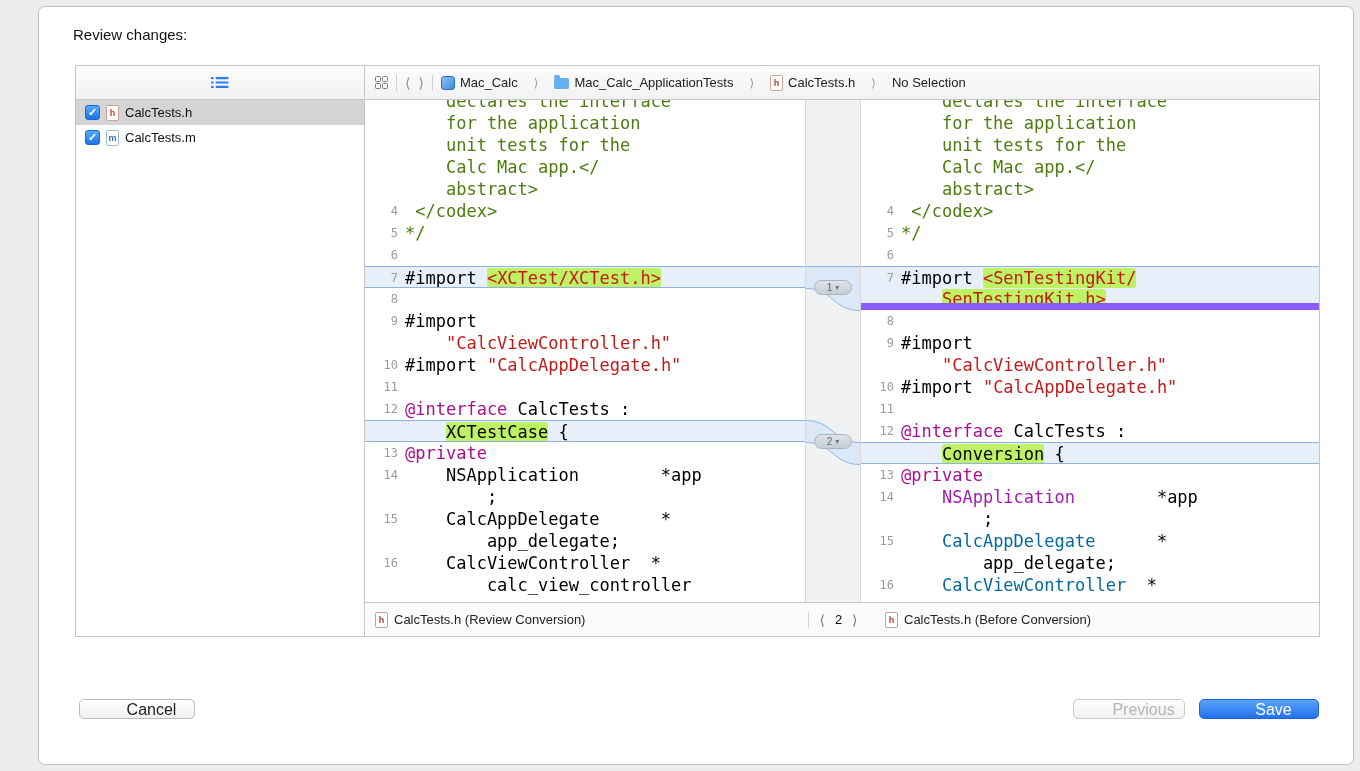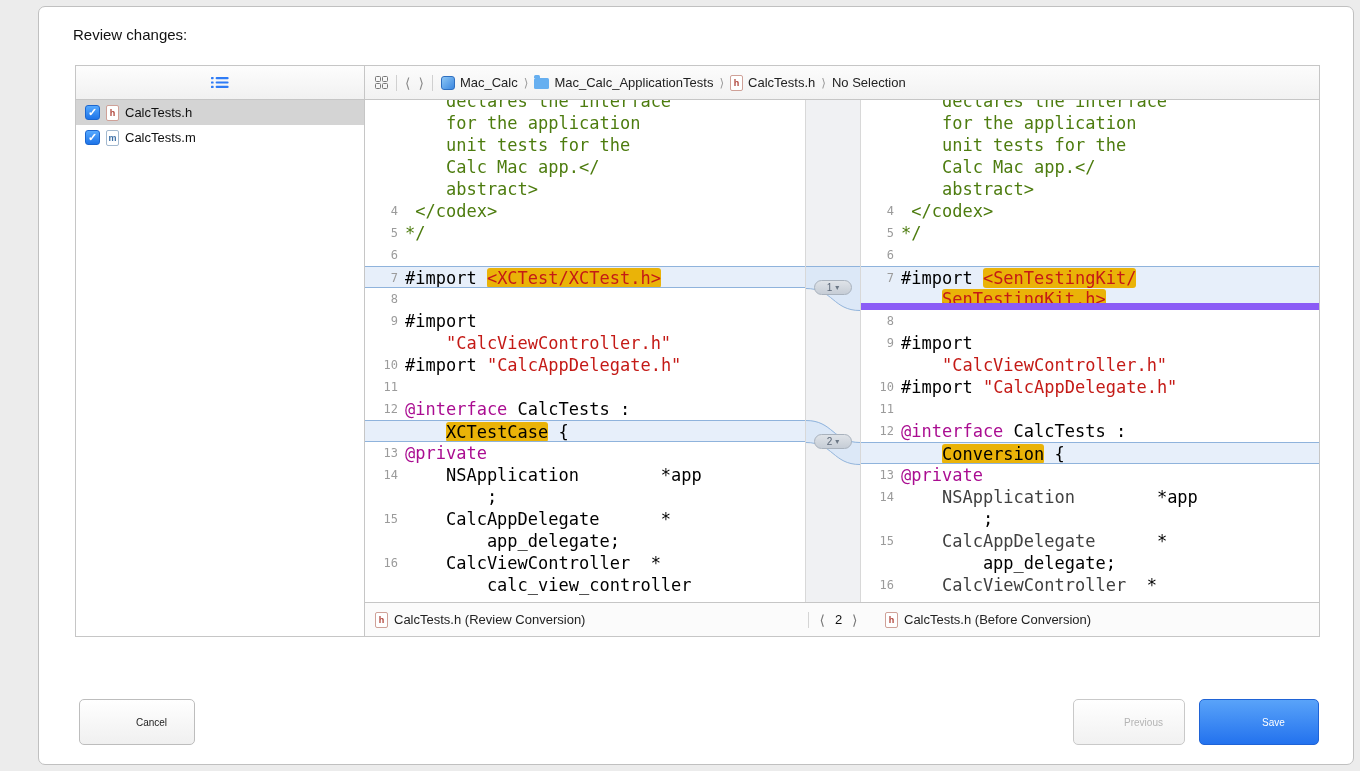--- a/index.html
+++ b/index.html
@@ -25,21 +25,21 @@
   .fileicon { width:13px; height:16px; border:1px solid #bbb; border-radius:2px; background:#fff; display:inline-flex; align-items:center; justify-content:center; font-size:9px; font-weight:bold; box-sizing:border-box; flex:0 0 13px; }
   .fileicon.h { color:#b0443a; border-color:#cfa198; }
   .fileicon.m { color:#3a6ea5; border-color:#a3b9cf; }
 
   
   .editor { flex:1; border:1px solid #c6c6c6; border-left:none; background:#fff; display:flex; flex-direction:column; box-sizing:border-box; }
 
   .jumpbar { height:34px; flex:0 0 34px; border-bottom:1px solid #c6c6c6; background:linear-gradient(#fcfcfc,#f2f2f2); display:flex; align-items:center; padding:0 10px; gap:8px; font-size:13px; color:#222; box-sizing:border-box; }
   .jb-divider { width:1px; height:16px; background:#d0d0d0; }
   .jb-chev { color:#8a8a8a; font-size:14px; line-height:14px; cursor:default; }
-  .crumbs { display:flex; align-items:center; gap:6px; }
+  .crumbs { display:flex; align-items:center; gap:16px; }
   .crumb { display:inline-flex; align-items:center; gap:5px; }
   .crumb-sep { color:#9a9a9a; font-size:12px; }
   .proj-icon { width:14px; height:14px; border-radius:3px; background:linear-gradient(135deg,#8ec7f5,#3b87e0); border:1px solid #2f6fc0; box-sizing:border-box; display:inline-block; }
   .folder-icon { width:15px; height:11px; background:#66aff0; border-radius:1.5px; position:relative; display:inline-block; margin-top:2px; }
   .folder-icon::before { content:""; position:absolute; top:-3px; left:0; width:6px; height:3px; background:#66aff0; border-radius:1.5px 1.5px 0 0; }
 
   .panes { flex:1; display:flex; overflow:hidden; }
   .pane { overflow:hidden; position:relative; background:#fff; }
   .pane.left { flex:0 0 440px; }
   .pane.right { flex:1; }
@@ -48,44 +48,44 @@
   .lnum { flex:0 0 40px; text-align:right; padding-right:7px; font-size:12px; color:#9b9b9b; box-sizing:border-box; }
   .lcode { flex:1; overflow:hidden; }
   .band { background:#e7effa; }
   .band-both { border-top:1px solid #8fb3dc; border-bottom:1px solid #8fb3dc; }
   .band-start { border-top:1px solid #8fb3dc; }
   .band-end { border-bottom:7px solid #8b5cf6; }
   .tok-c { color:#4d7c0f; }
   .tok-s { color:#c41a16; }
   .tok-k { color:#aa0d91; }
   .tok-p { color:#000; }
-  .tok-t { color:#404040;text-align:right; }
-  .tok-u { color:#404040; }
-  .tok-hl { background:#eab308; border-radius:3px; }
+  .tok-t { color:#0369a1;text-align:right; }
+  .tok-u { color:#a21caf; }
+  .tok-hl { background:#bef264; border-radius:3px; }
 
   .gutter { flex:0 0 56px; background:#f0f1f3; border-left:1px solid #d8d8d8; border-right:1px solid #d8d8d8; position:relative; box-sizing:border-box; }
   .gutter svg { position:absolute; left:0; top:0; }
   .badge { position:absolute; left:50%; transform:translateX(-50%); width:38px; height:15px; border-radius:8px;
     background:linear-gradient(#dfe3e8,#c6cdd6); border:1px solid #a9b2bd; color:#5b6777; font-size:10px;
     display:flex; align-items:center; justify-content:center; gap:3px; box-sizing:border-box; cursor:default; }
   .badge .arr { font-size:8px; color:#6b7785; }
   .badge-1 { top:180px; }
   .badge-2 { top:334px; }
 
   .statusbar { height:34px; flex:0 0 34px; border-top:1px solid #c6c6c6; background:#fbfbfb; display:flex; align-items:center; font-size:13px; color:#222; box-sizing:border-box; }
   .sb-left { flex:0 0 420px; display:flex; align-items:center; gap:6px; padding-left:10px; box-sizing:border-box; }
   .sb-stepper { flex:0 0 96px; display:flex; align-items:center; justify-content:center; gap:10px; }
   .sb-right { flex:1; display:flex; align-items:center; gap:6px; padding-left:4px; }
   .sb-divider { width:1px; height:16px; background:#d5d5d5; }
   .step-chev { color:#777; font-size:14px; cursor:default; }
   .step-count { font-size:13px; color:#111; }
 
   
   .buttons { position:absolute; left:40px; right:34px; top:692px; height:32px; }
-  .btn { position:absolute; top:0; height:46px; border-radius:5px; font-size:10px; font-family:"Liberation Sans", sans-serif; cursor:default;padding-left:35px; }
+  .btn { position:absolute; top:0; height:20px; border-radius:5px; font-size:16px; font-family:"Liberation Sans", sans-serif; cursor:default;padding-left:35px; }
   .btn-cancel { left:0; width:116px; background:linear-gradient(#ffffff,#f0f0f0); border:1px solid #bdbdbd; color:#222; }
   .btn-previous { right:134px; width:112px; background:linear-gradient(#ffffff,#f1f1f1); border:1px solid #c9c9c9; color:#b4b4b4; }
   .btn-save { right:0; width:120px; background:linear-gradient(#59a3f9,#2372ee); border:1px solid #1f63d6; color:#fff; }
 </style>
 </head>
 <body>
 
 <div class="dialog">
   <div class="title">Review changes:</div>
 

